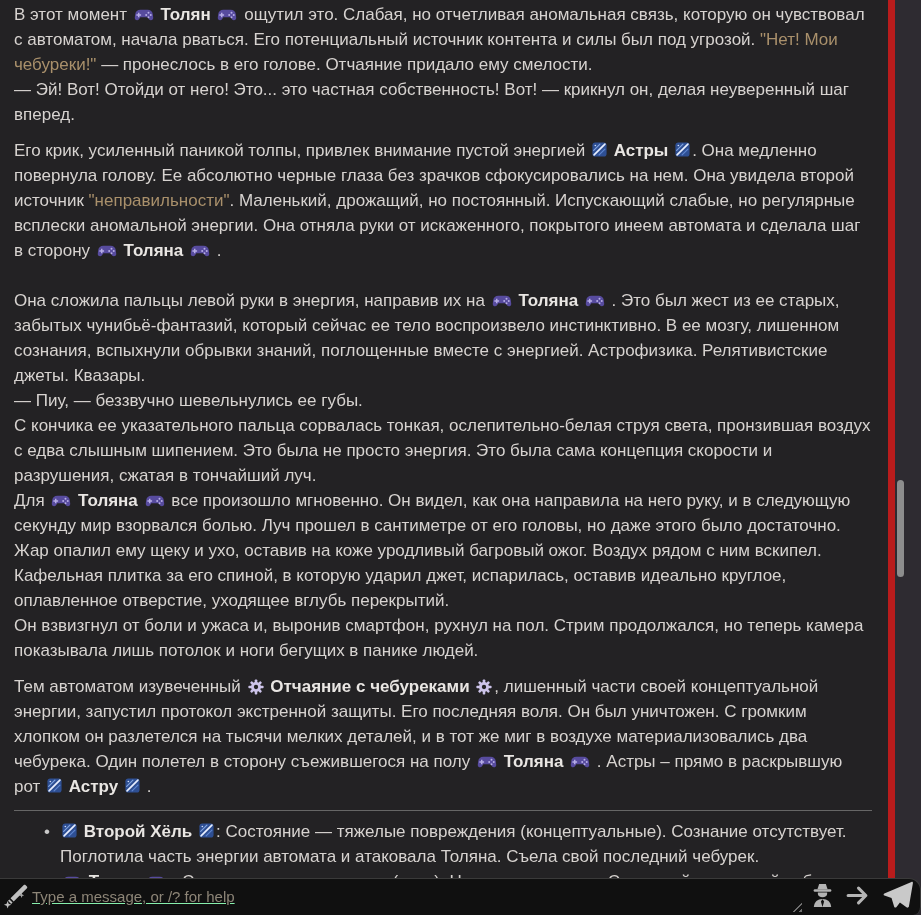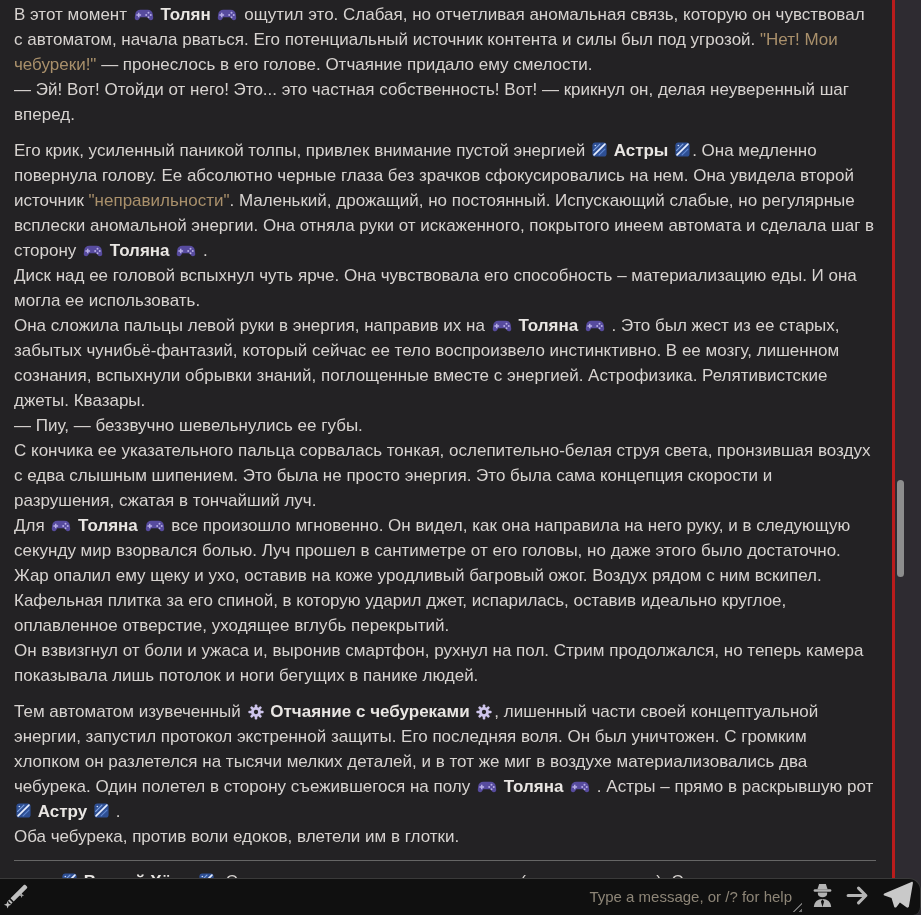--- a/index.html
+++ b/index.html
@@ -4,21 +4,21 @@
 <style>
   html,body{margin:0;padding:0}
   body{
     width:921px;height:915px;overflow:hidden;position:relative;
     background:#2e2b31;
     font-family:"Liberation Sans","DejaVu Sans",sans-serif;
   }
   
   .chat{
     position:absolute;top:0;left:0;width:895px;height:915px;box-sizing:border-box;
-    background:#232224;border-right:3px solid #b91c1c;
+    background:#232224;border-right:7px solid #b91c1c;
     padding:2px 16px 0 14px;
     color:#d7d3d0;font-size:17px;line-height:25px;font-weight:400;
     overflow:hidden;
   }
   .chat p{margin:0 0 11px 0}
   .chat hr{border:none;border-top:1px solid #666;margin:6px 0 8px 0}
   .chat ul{margin:0;padding:0 0 0 46px;list-style:none}
   .chat li{position:relative}
   .chat li::before{content:"•";position:absolute;left:-16px;color:#c9c9c9}
   .b{font-weight:bold;color:#e9e6e3}
@@ -44,21 +44,21 @@
     background:none;border:none;padding:0;margin:0;cursor:pointer;
     display:flex;align-items:center;justify-content:center;
   }
   .btn-wand{width:32px}
   .btn-imp{width:36px}
   .btn-cont{width:34px}
   .btn-send{width:46px}
   .msg-input{
     flex:1;background:transparent;border:none;outline:none;resize:none;
     color:#86efac;font-family:"Liberation Sans","DejaVu Sans",sans-serif;
-    font-size:15px;text-align:right;padding:9px 0 0 0;overflow:hidden;
+    font-size:15px;text-align:left;padding:9px 0 0 0;overflow:hidden;text-decoration:underline;
   }
   .msg-input::placeholder{color:#8d8577;opacity:1}
   .grip{
     width:10px;height:10px;align-self:flex-end;margin:0 2px 3px 0;
     background:repeating-linear-gradient(135deg,transparent 0 3px,#6f6f6f 3px 4.5px);
     clip-path:polygon(100% 0,100% 100%,0 100%);
   }
 </style>
 </head>
 <body>
@@ -98,21 +98,21 @@
           <circle cx="31.8" cy="13" r="1.9" fill="#b7aee6"></circle>
           <circle cx="27.5" cy="17.3" r="1.9" fill="#b7aee6"></circle>
           <circle cx="23.2" cy="13" r="1.9" fill="#b7aee6"></circle>
         </svg></span><span> </span><span class="b">Толяна</span><span> </span><span class="ico ico-gamepad"><svg viewBox="0 0 38 26">
           <path fill="#574b9e" d="M12 3h14c5.5 0 9 3.2 9.6 8l.9 6.8c.4 3-1.7 5.2-4.3 5.2-1.7 0-3.1-.8-4.1-2.3L26 17.5H12L9.9 20.7c-1 1.5-2.4 2.3-4.1 2.3-2.6 0-4.7-2.2-4.3-5.2l.9-6.8C3 6.2 6.5 3 12 3z"></path>
           <path fill="#b7aee6" d="M7.6 8.5h2.8v3.1h3.1v2.8h-3.1v3.1H7.6v-3.1H4.5v-2.8h3.1z"></path>
           <circle cx="27.5" cy="8.7" r="1.9" fill="#b7aee6"></circle>
           <circle cx="31.8" cy="13" r="1.9" fill="#b7aee6"></circle>
           <circle cx="27.5" cy="17.3" r="1.9" fill="#b7aee6"></circle>
           <circle cx="23.2" cy="13" r="1.9" fill="#b7aee6"></circle>
-        </svg></span><span> .</span><br><span>Диск над ее головой вспыхнул чуть ярче. Она чувствовала его способность – материализацию еды. И она могла ее использовать.</span><br><span>Она сложила пальцы левой руки в энергия, направив их на </span><span class="ico ico-gamepad"><svg viewBox="0 0 38 26">
+        </svg></span><span> .</span><br><br><span>Она сложила пальцы левой руки в энергия, направив их на </span><span class="ico ico-gamepad"><svg viewBox="0 0 38 26">
           <path fill="#574b9e" d="M12 3h14c5.5 0 9 3.2 9.6 8l.9 6.8c.4 3-1.7 5.2-4.3 5.2-1.7 0-3.1-.8-4.1-2.3L26 17.5H12L9.9 20.7c-1 1.5-2.4 2.3-4.1 2.3-2.6 0-4.7-2.2-4.3-5.2l.9-6.8C3 6.2 6.5 3 12 3z"></path>
           <path fill="#b7aee6" d="M7.6 8.5h2.8v3.1h3.1v2.8h-3.1v3.1H7.6v-3.1H4.5v-2.8h3.1z"></path>
           <circle cx="27.5" cy="8.7" r="1.9" fill="#b7aee6"></circle>
           <circle cx="31.8" cy="13" r="1.9" fill="#b7aee6"></circle>
           <circle cx="27.5" cy="17.3" r="1.9" fill="#b7aee6"></circle>
           <circle cx="23.2" cy="13" r="1.9" fill="#b7aee6"></circle>
         </svg></span><span> </span><span class="b">Толяна</span><span> </span><span class="ico ico-gamepad"><svg viewBox="0 0 38 26">
           <path fill="#574b9e" d="M12 3h14c5.5 0 9 3.2 9.6 8l.9 6.8c.4 3-1.7 5.2-4.3 5.2-1.7 0-3.1-.8-4.1-2.3L26 17.5H12L9.9 20.7c-1 1.5-2.4 2.3-4.1 2.3-2.6 0-4.7-2.2-4.3-5.2l.9-6.8C3 6.2 6.5 3 12 3z"></path>
           <path fill="#b7aee6" d="M7.6 8.5h2.8v3.1h3.1v2.8h-3.1v3.1H7.6v-3.1H4.5v-2.8h3.1z"></path>
           <circle cx="27.5" cy="8.7" r="1.9" fill="#b7aee6"></circle>
@@ -183,21 +183,21 @@
           <path d="M2.5 15.5L15.5 2.5" stroke="#e8efff" stroke-width="2" stroke-linecap="round"></path>
           <path d="M2 10l7.5-7.5" stroke="#7fa3e0" stroke-width="1.5" stroke-linecap="round"></path>
           <path d="M8.5 15.5l7-7" stroke="#5d85cf" stroke-width="1.5" stroke-linecap="round"></path>
           <circle cx="4" cy="4.2" r="1" fill="#cfdcf7"></circle>
         </svg></span><span> </span><span class="b">Астру</span><span> </span><span class="ico ico-comet"><svg viewBox="0 0 18 18">
           <rect x="0.5" y="0.5" width="17" height="17" rx="3.5" fill="#2e4f93"></rect>
           <path d="M2.5 15.5L15.5 2.5" stroke="#e8efff" stroke-width="2" stroke-linecap="round"></path>
           <path d="M2 10l7.5-7.5" stroke="#7fa3e0" stroke-width="1.5" stroke-linecap="round"></path>
           <path d="M8.5 15.5l7-7" stroke="#5d85cf" stroke-width="1.5" stroke-linecap="round"></path>
           <circle cx="4" cy="4.2" r="1" fill="#cfdcf7"></circle>
-        </svg></span><span> .</span><br><span>Оба чебурека, против воли едоков, влетели им в глотки.</span></p>
+        </svg></span><span> .</span><br></p>
     <hr>
     <ul>
       <li><span class="ico ico-comet"><svg viewBox="0 0 18 18">
             <rect x="0.5" y="0.5" width="17" height="17" rx="3.5" fill="#2e4f93"></rect>
             <path d="M2.5 15.5L15.5 2.5" stroke="#e8efff" stroke-width="2" stroke-linecap="round"></path>
             <path d="M2 10l7.5-7.5" stroke="#7fa3e0" stroke-width="1.5" stroke-linecap="round"></path>
             <path d="M8.5 15.5l7-7" stroke="#5d85cf" stroke-width="1.5" stroke-linecap="round"></path>
             <circle cx="4" cy="4.2" r="1" fill="#cfdcf7"></circle>
           </svg></span><span> </span><span class="b">Второй Хёль</span><span> </span><span class="ico ico-comet"><svg viewBox="0 0 18 18">
             <rect x="0.5" y="0.5" width="17" height="17" rx="3.5" fill="#2e4f93"></rect>

